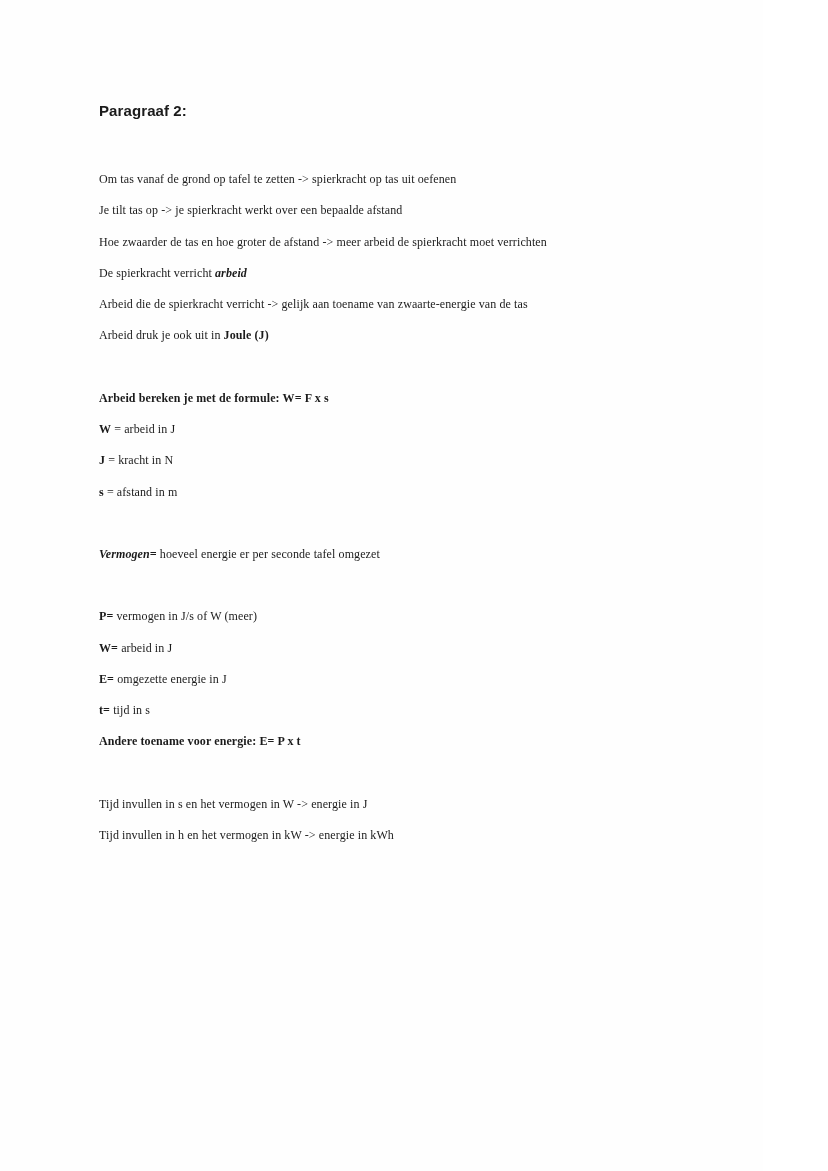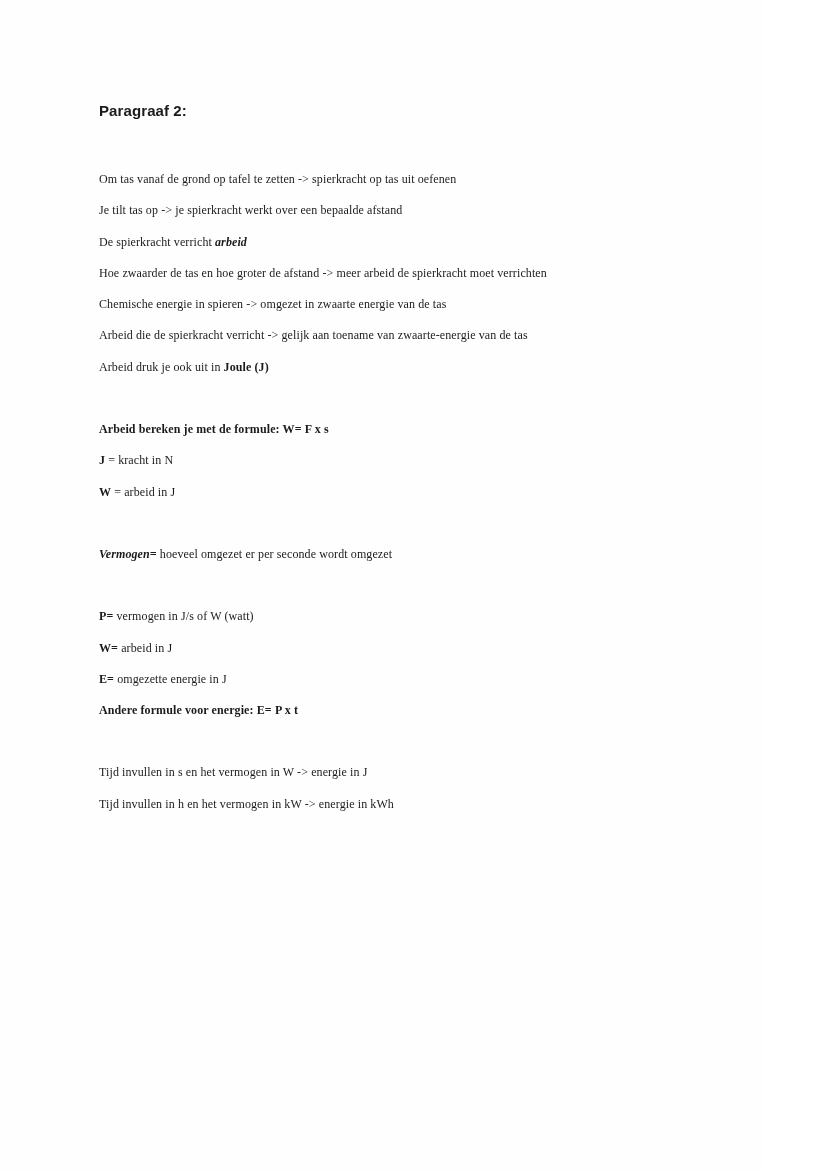--- a/index.html
+++ b/index.html
@@ -47,33 +47,34 @@
 </style>
 </head>
 <body>
 
 <div class="page">
   <p class="heading">Paragraaf 2:</p>
   <div id="doc-body">
       <div class="spacer lg"></div>
       <p class="line"><span class="">Om tas vanaf de grond op tafel te zetten -&gt; spierkracht op tas uit oefenen</span></p>
       <p class="line"><span class="">Je tilt tas op -&gt; je spierkracht werkt over een bepaalde afstand</span></p>
+      <p class="line"><span class="">Hoe zwaarder de tas en hoe groter de afstand -&gt; meer arbeid de spierkracht moet verrichten</span></p>
       <p class="line"><span class="">De spierkracht verricht </span><span class="b i">arbeid</span></p>
-      <p class="line"><span class="">Hoe zwaarder de tas en hoe groter de afstand -&gt; meer arbeid de spierkracht moet verrichten</span></p>
-      <p class="line"><span class="">Chemische energie in spieren -&gt; omgezet in zwaarte energie van de tas</span></p>
       <p class="line"><span class="">Arbeid die de spierkracht verricht -&gt; gelijk aan toename van zwaarte-energie van de tas</span></p>
       <p class="line"><span class="">Arbeid druk je ook uit in </span><span class="b ">Joule (J)</span></p>
       <div class="spacer"></div>
       <p class="line"><span class="b ">Arbeid bereken je met de formule: W= F x s</span></p>
+      <p class="line"><span class="b ">W</span><span class=""> = arbeid in J</span></p>
       <p class="line"><span class="b ">J</span><span class=""> = kracht in N</span></p>
-      <p class="line"><span class="b ">W</span><span class=""> = arbeid in J</span></p>
+      <p class="line"><span class="b ">s</span><span class=""> = afstand in m</span></p>
       <div class="spacer"></div>
-      <p class="line"><span class="b i">Vermogen=</span><span class=""> hoeveel omgezet er per seconde wordt omgezet</span></p>
+      <p class="line"><span class="b i">Vermogen=</span><span class=""> hoeveel energie er per seconde tafel omgezet</span></p>
       <div class="spacer"></div>
-      <p class="line"><span class="b ">P=</span><span class=""> vermogen in J/s of W (watt)</span></p>
+      <p class="line"><span class="b ">P=</span><span class=""> vermogen in J/s of W (meer)</span></p>
       <p class="line"><span class="b ">W=</span><span class=""> arbeid in J</span></p>
       <p class="line"><span class="b ">E=</span><span class=""> omgezette energie in J</span></p>
-      <p class="line"><span class="b ">Andere formule voor energie: E= P x t</span></p>
+      <p class="line"><span class="b ">t=</span><span class=""> tijd in s</span></p>
+      <p class="line"><span class="b ">Andere toename voor energie: E= P x t</span></p>
       <div class="spacer"></div>
       <p class="line"><span class="">Tijd invullen in s en het vermogen in W -&gt; energie in J</span></p>
       <p class="line"><span class="">Tijd invullen in h en het vermogen in kW -&gt; energie in kWh</span></p>
     </div>
 </div>
 
 </body></html>

